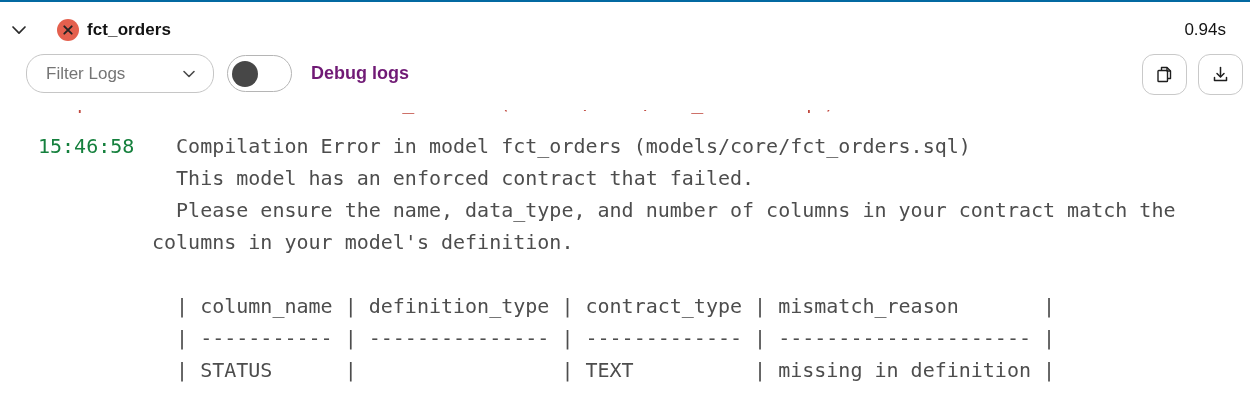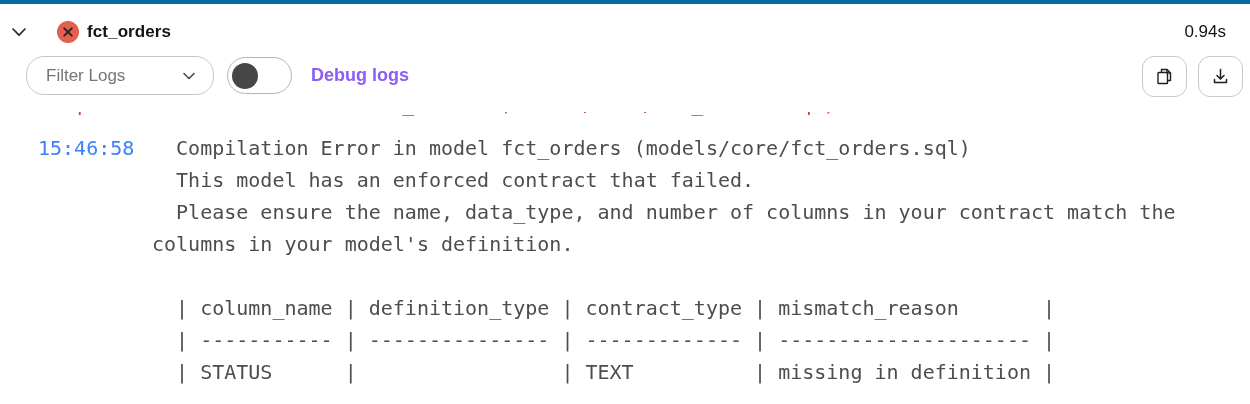--- a/index.html
+++ b/index.html
@@ -2,21 +2,21 @@
 <html><head>
 <meta charset="utf-8">
 <style>
   * { box-sizing: border-box; }
   html, body { margin: 0; padding: 0; background: #ffffff; }
   .page {
     position: relative;
     width: 1250px;
     height: 404px;
     background: #ffffff;
-    border-top: 4px solid #0369a1;
+    border-top: 2px solid #0369a1;
     overflow: hidden;
     font-family: "Liberation Sans", sans-serif;
   }
 
   
   .caret-btn {
     position: absolute; left: 6px; top: 18px;
     width: 26px; height: 20px;
     display: flex; align-items: center; justify-content: center;
     cursor: pointer; background: none; border: none; padding: 0;
@@ -54,21 +54,21 @@
     background: #ffffff; cursor: pointer;
   }
   .toggle .knob {
     position: absolute; left: 4px; top: 50%;
     transform: translateY(-50%);
     width: 26px; height: 26px; border-radius: 50%;
     background: #474747;
   }
   .debug-label {
     position: absolute; left: 311px; top: 61px;
-    font-size: 18px; font-weight: 700; color: #8b5cf6;
+    font-size: 18px; font-weight: 700; color: #701a75;
   }
   .icon-btn {
     position: absolute; top: 52px;
     width: 45px; height: 41px;
     border: 1px solid #c9c9c9; border-radius: 12px;
     background: #ffffff;
     display: flex; align-items: center; justify-content: center;
     cursor: pointer; padding: 0;
   }
   .icon-btn.copy { left: 1142px; }
@@ -148,21 +148,21 @@
       <svg width="21" height="21" viewBox="0 0 21 21" fill="none" stroke="#1e1e1e" stroke-width="1.5" stroke-linecap="round" stroke-linejoin="round">
         <path d="M10.5 3.5 V12.5"></path>
         <path d="M7 9.5 L10.5 13 L14 9.5"></path>
         <path d="M4.5 13.5 V16.5 H16.5 V13.5"></path>
       </svg>
     </span>
   </button>
 
   <div class="log-area">
     <pre class="clipped-red-line" style="color: rgb(192, 73, 63);">Compilation Error in model fct_orders (models/core/fct_orders.sql)</pre>
-    <div class="log-timestamp" style="color: #3b82f6;">15:46:58</div>
+    <div class="log-timestamp" style="color: #15803d;">15:46:58</div>
     <pre class="log-body" style="color: rgb(77, 77, 77);">  Compilation Error in model fct_orders (models/core/fct_orders.sql)
   This model has an enforced contract that failed.
   Please ensure the name, data_type, and number of columns in your contract match the
 columns in your model's definition.
 
   | column_name | definition_type | contract_type | mismatch_reason       |
   | ----------- | --------------- | ------------- | --------------------- |
   | STATUS      |                 | TEXT          | missing in definition |</pre>
   </div>
 

